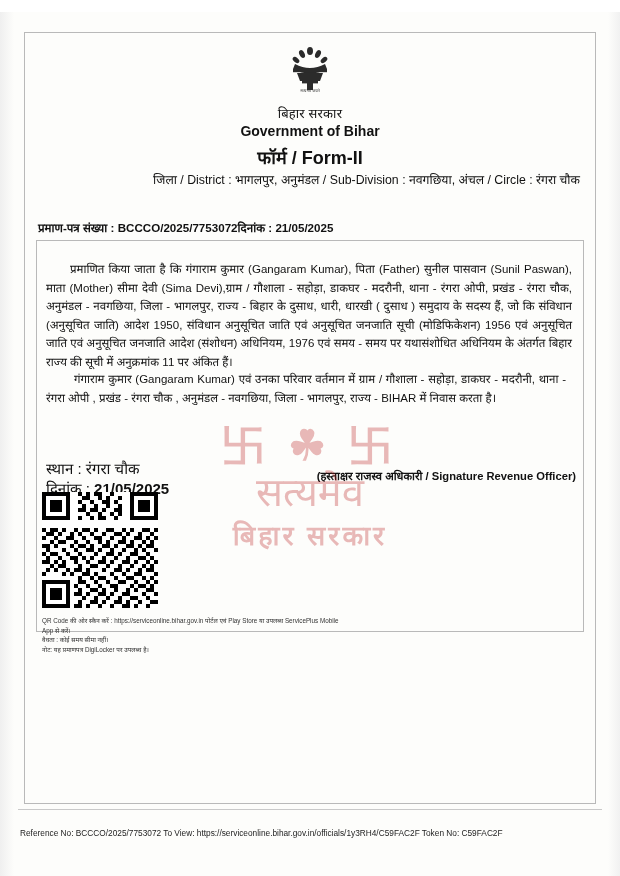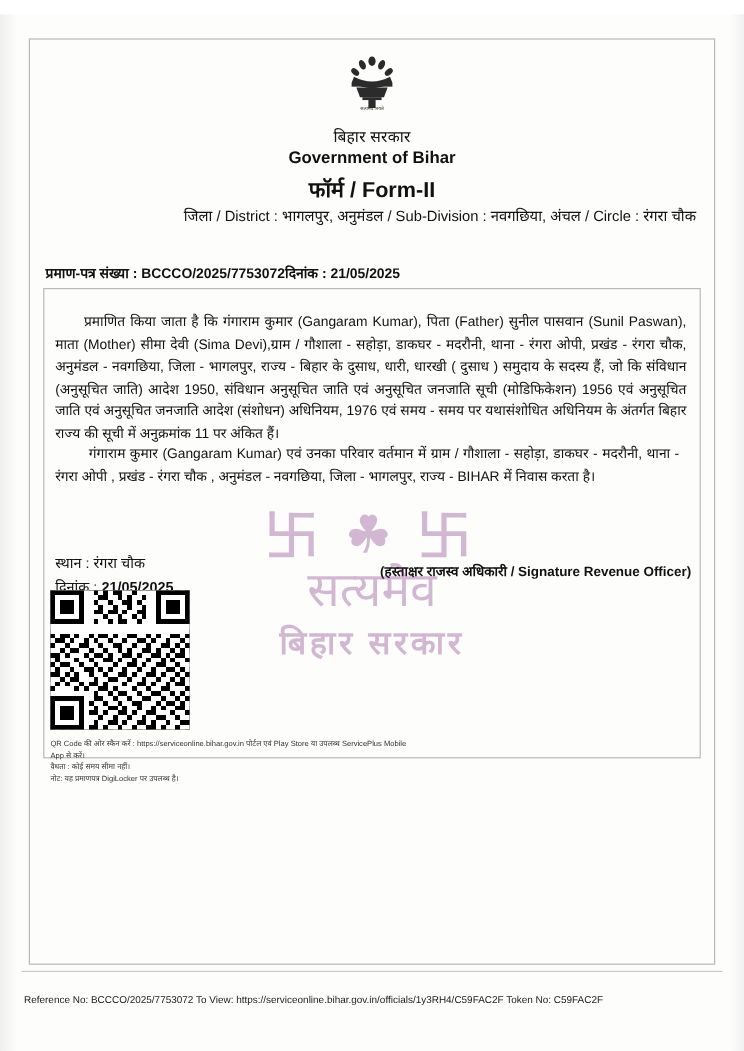--- a/index.html
+++ b/index.html
@@ -143,42 +143,42 @@
     width: 180px;
     font-size: 7.2px;
     line-height: 10px;
     color: #222;
   }
 
   .place-block {
     position: absolute;
     left: 46px;
     top: 447px;
-    font-size: 12px;
+    font-size: 15px;
     line-height: 20px;
   }
   .place-block b { font-weight: bold; }
 
   .officer-line {
     position: absolute;
     right: 44px;
     top: 456px;
     font-size: 11.2px;
     font-weight: bold;
   }
 
   
   .watermark {
     position: absolute;
     left: 180px;
     top: 410px;
     width: 260px;
     text-align: center;
     opacity: .30;
-    color: #701a75;
+    color: #b91c1c;
     pointer-events: none;
   }
   .wm-row {
     font-size: 42px;
     letter-spacing: 6px;
     line-height: 48px;
     font-weight: bold;
   }
   .wm-emblem {
     font-size: 40px;

